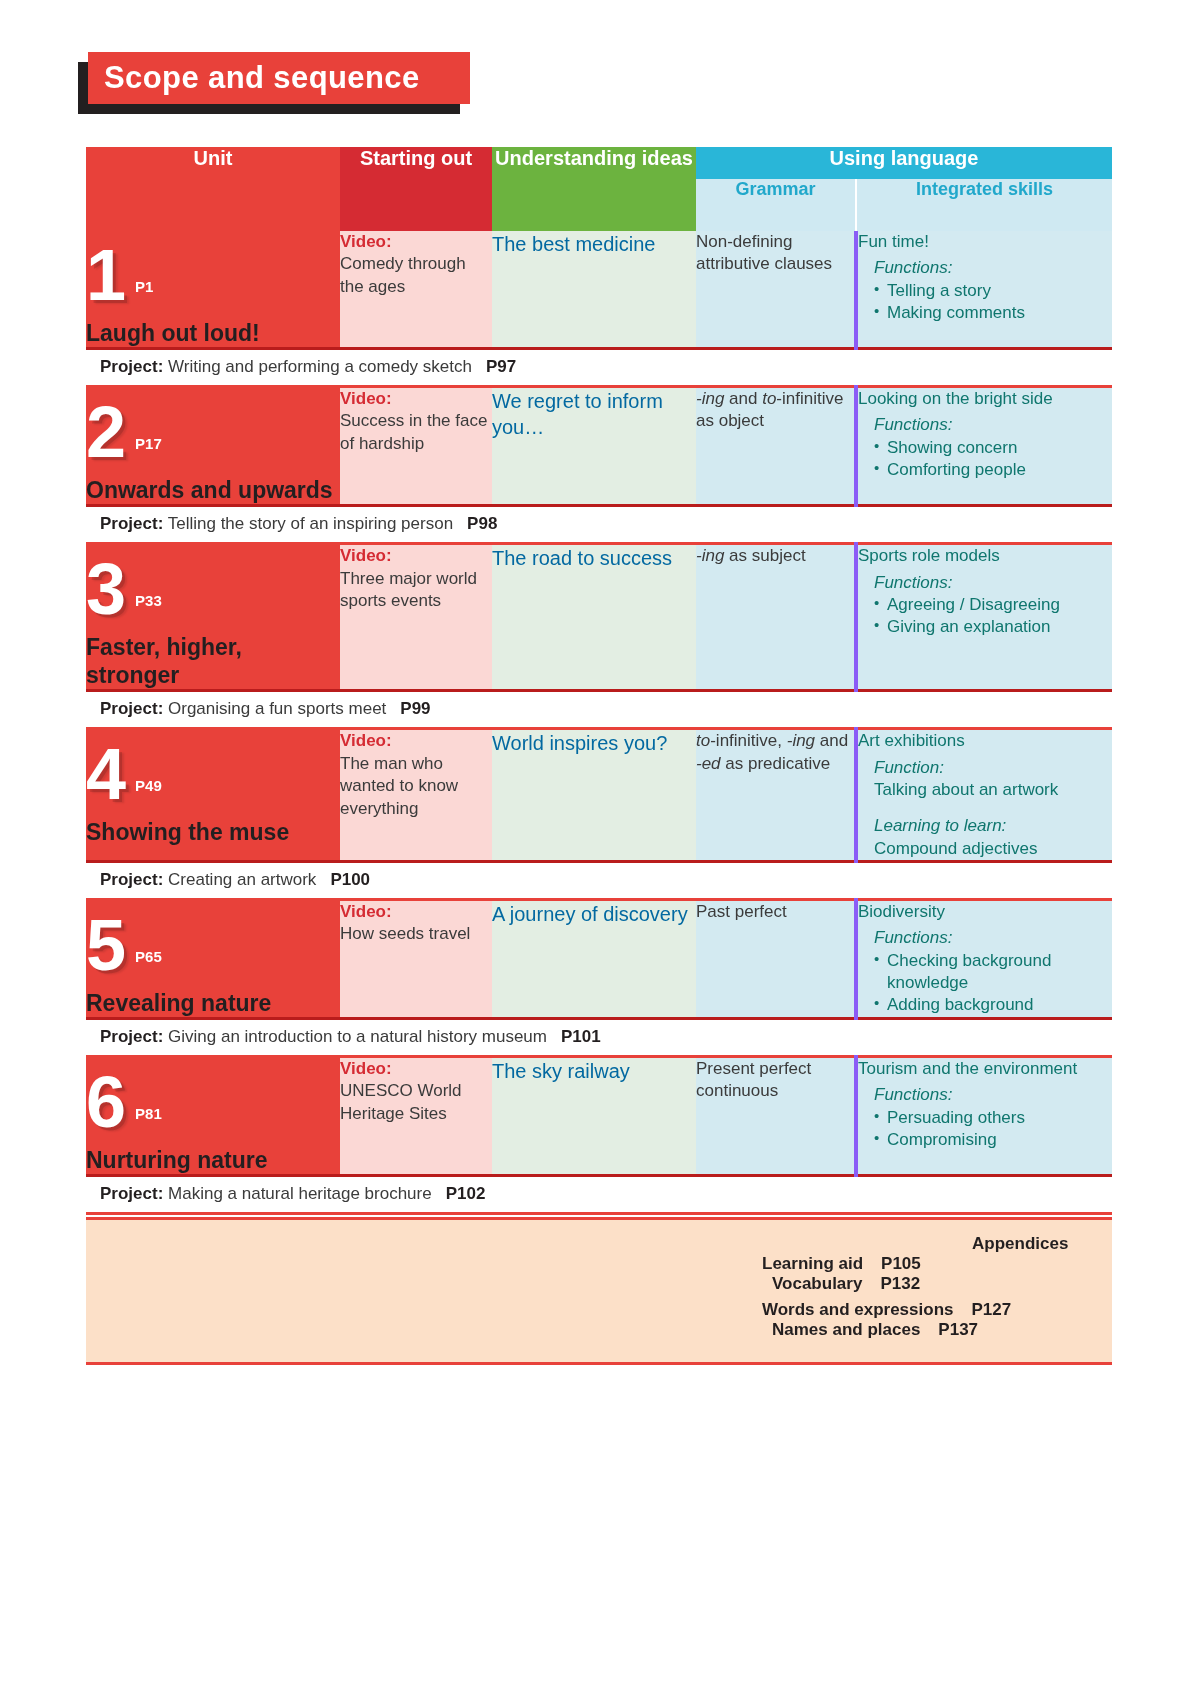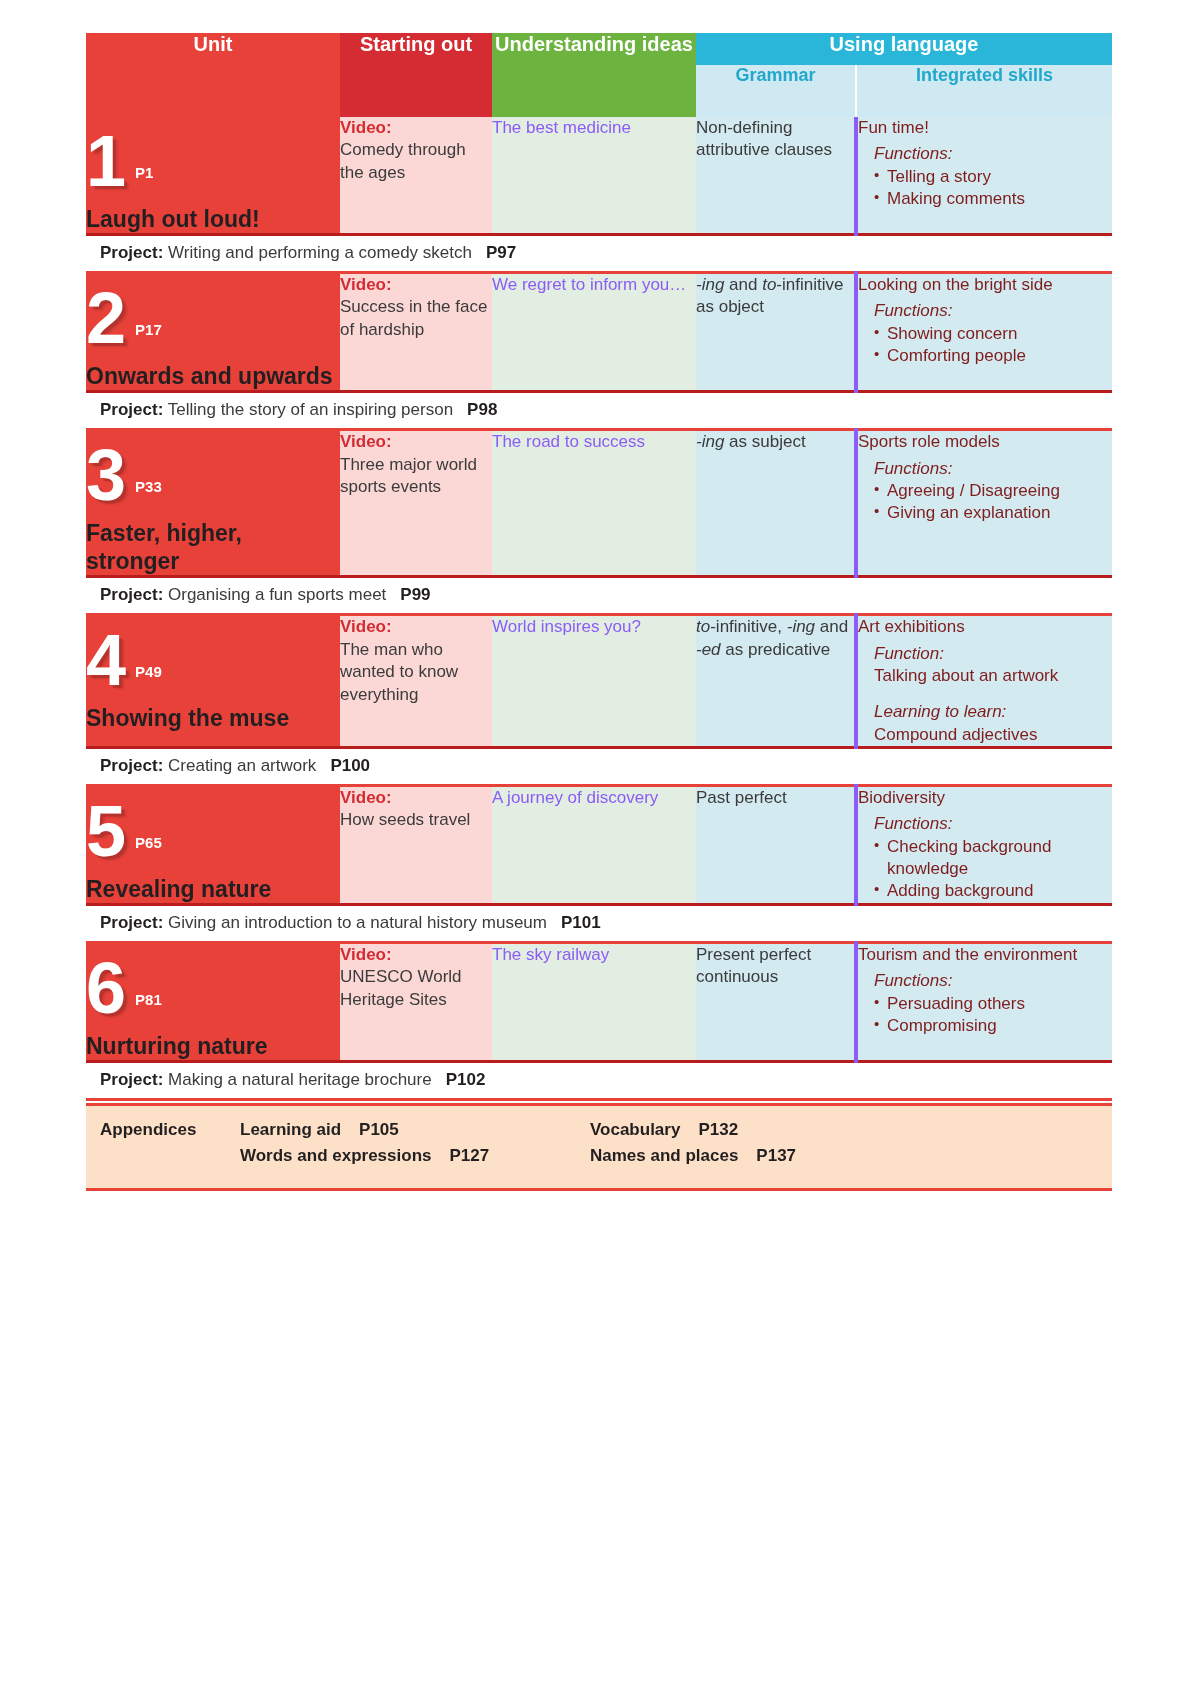--- a/index.html
+++ b/index.html
@@ -74,32 +74,32 @@
   }
 
   .c-start {
     background: #fbd8d5; padding: 16px 14px 16px 14px;
     font-size: 17px; color: #3b3b3b; line-height: 1.32;
   }
   .c-start .vid { color: #d52b33; font-weight: bold; display: block; }
 
   .c-under {
     background: #e3eee3; padding: 16px 12px 16px 14px;
-    font-size: 17px; color: #8b5cf6; line-height: 1.32;
+    font-size: 20px; color: #0369a1; line-height: 1.32;
   }
 
   .c-gram {
     background: #d3eaf1; padding: 16px 12px 16px 14px;
     font-size: 17px; color: #3b3b3b; line-height: 1.32;
     border-right: 4px solid #8b5cf6;
   }
 
   .c-integ {
     background: #d3eaf1; padding: 16px 12px 16px 14px;
-    font-size: 17px; color: #7f1d1d; line-height: 1.32;
+    font-size: 17px; color: #0f766e; line-height: 1.32;
   }
   .integ-title { margin-bottom: 4px; }
   .fn-label { font-style: italic; margin-left: 16px; display: block; }
   .fn-list { list-style: none; margin-left: 16px; }
   .fn-list li { position: relative; padding-left: 13px; line-height: 1.3; }
   .fn-list li::before {
     content: "\2022"; position: absolute; left: 0; top: -1px; font-size: 15px;
   }
   .fn-plain { margin-left: 16px; display: block; line-height: 1.3; }
   .fn-gap { height: 14px; }
@@ -112,33 +112,39 @@
   }
   .r-project b { color: #231f20; }
   .r-project .pg { font-weight: bold; color: #231f20; margin-left: 14px; }
 
   
   .r-append td {
     background: #fce0c8; padding: 14px 0 16px 14px;
     border-top: 3px solid #e8413a; border-bottom: 3px solid #e8413a;
   }
   .app-grid { font-size: 17px; font-weight: bold; color: #231f20; }
-  .app-row { display: flex; align-items: flex-end; margin-bottom: 6px; }
+  .app-row { display: flex; align-items: flex-end; margin-bottom: 6px; flex-direction: column; }
   .app-head { width: 140px; flex: none; }
   .app-c1 { width: 350px; flex: none; }
   .app-c2 { width: 340px; flex: none; }
   .app-pg { margin-left: 18px; }
 
   .spacer td { height: 5px; background: #ffffff; border: none; padding: 0; }
 </style>
 </head>
 <body>
 
 <div class="page">
 
+  <div class="title-wrap">
+    <div class="title-shadow"></div>
+    <div class="title-bar">
+      <span class="title-text">Scope and sequence</span>
+    </div>
+  </div>
 
   <table class="table">
     <colgroup>
       <col class="col-unit">
         <col class="col-start">
         <col class="col-under">
         <col class="col-gram">
         <col class="col-integ">
     </colgroup>
     <thead>

